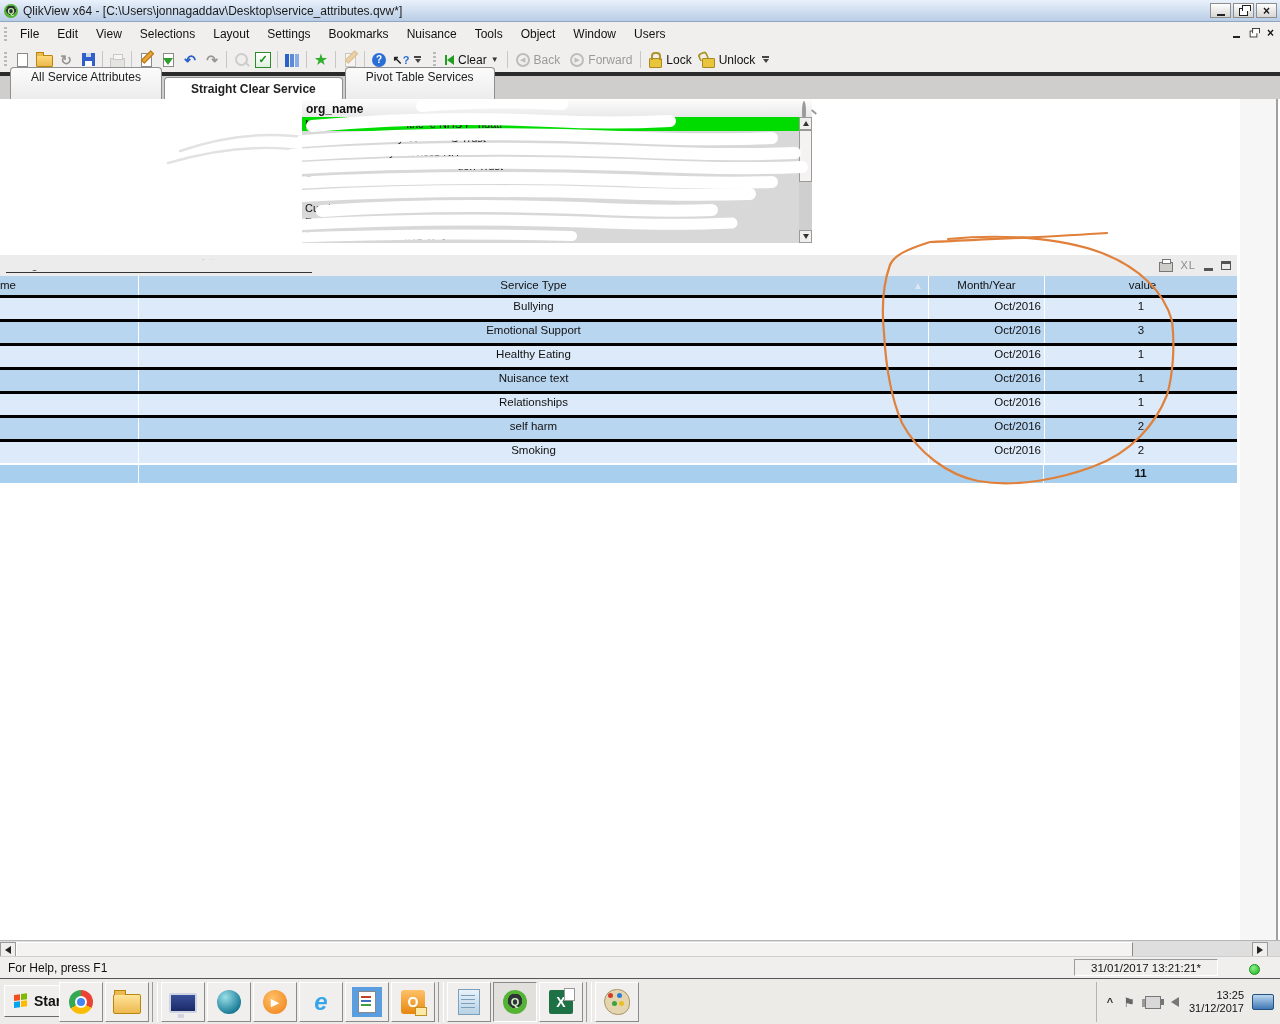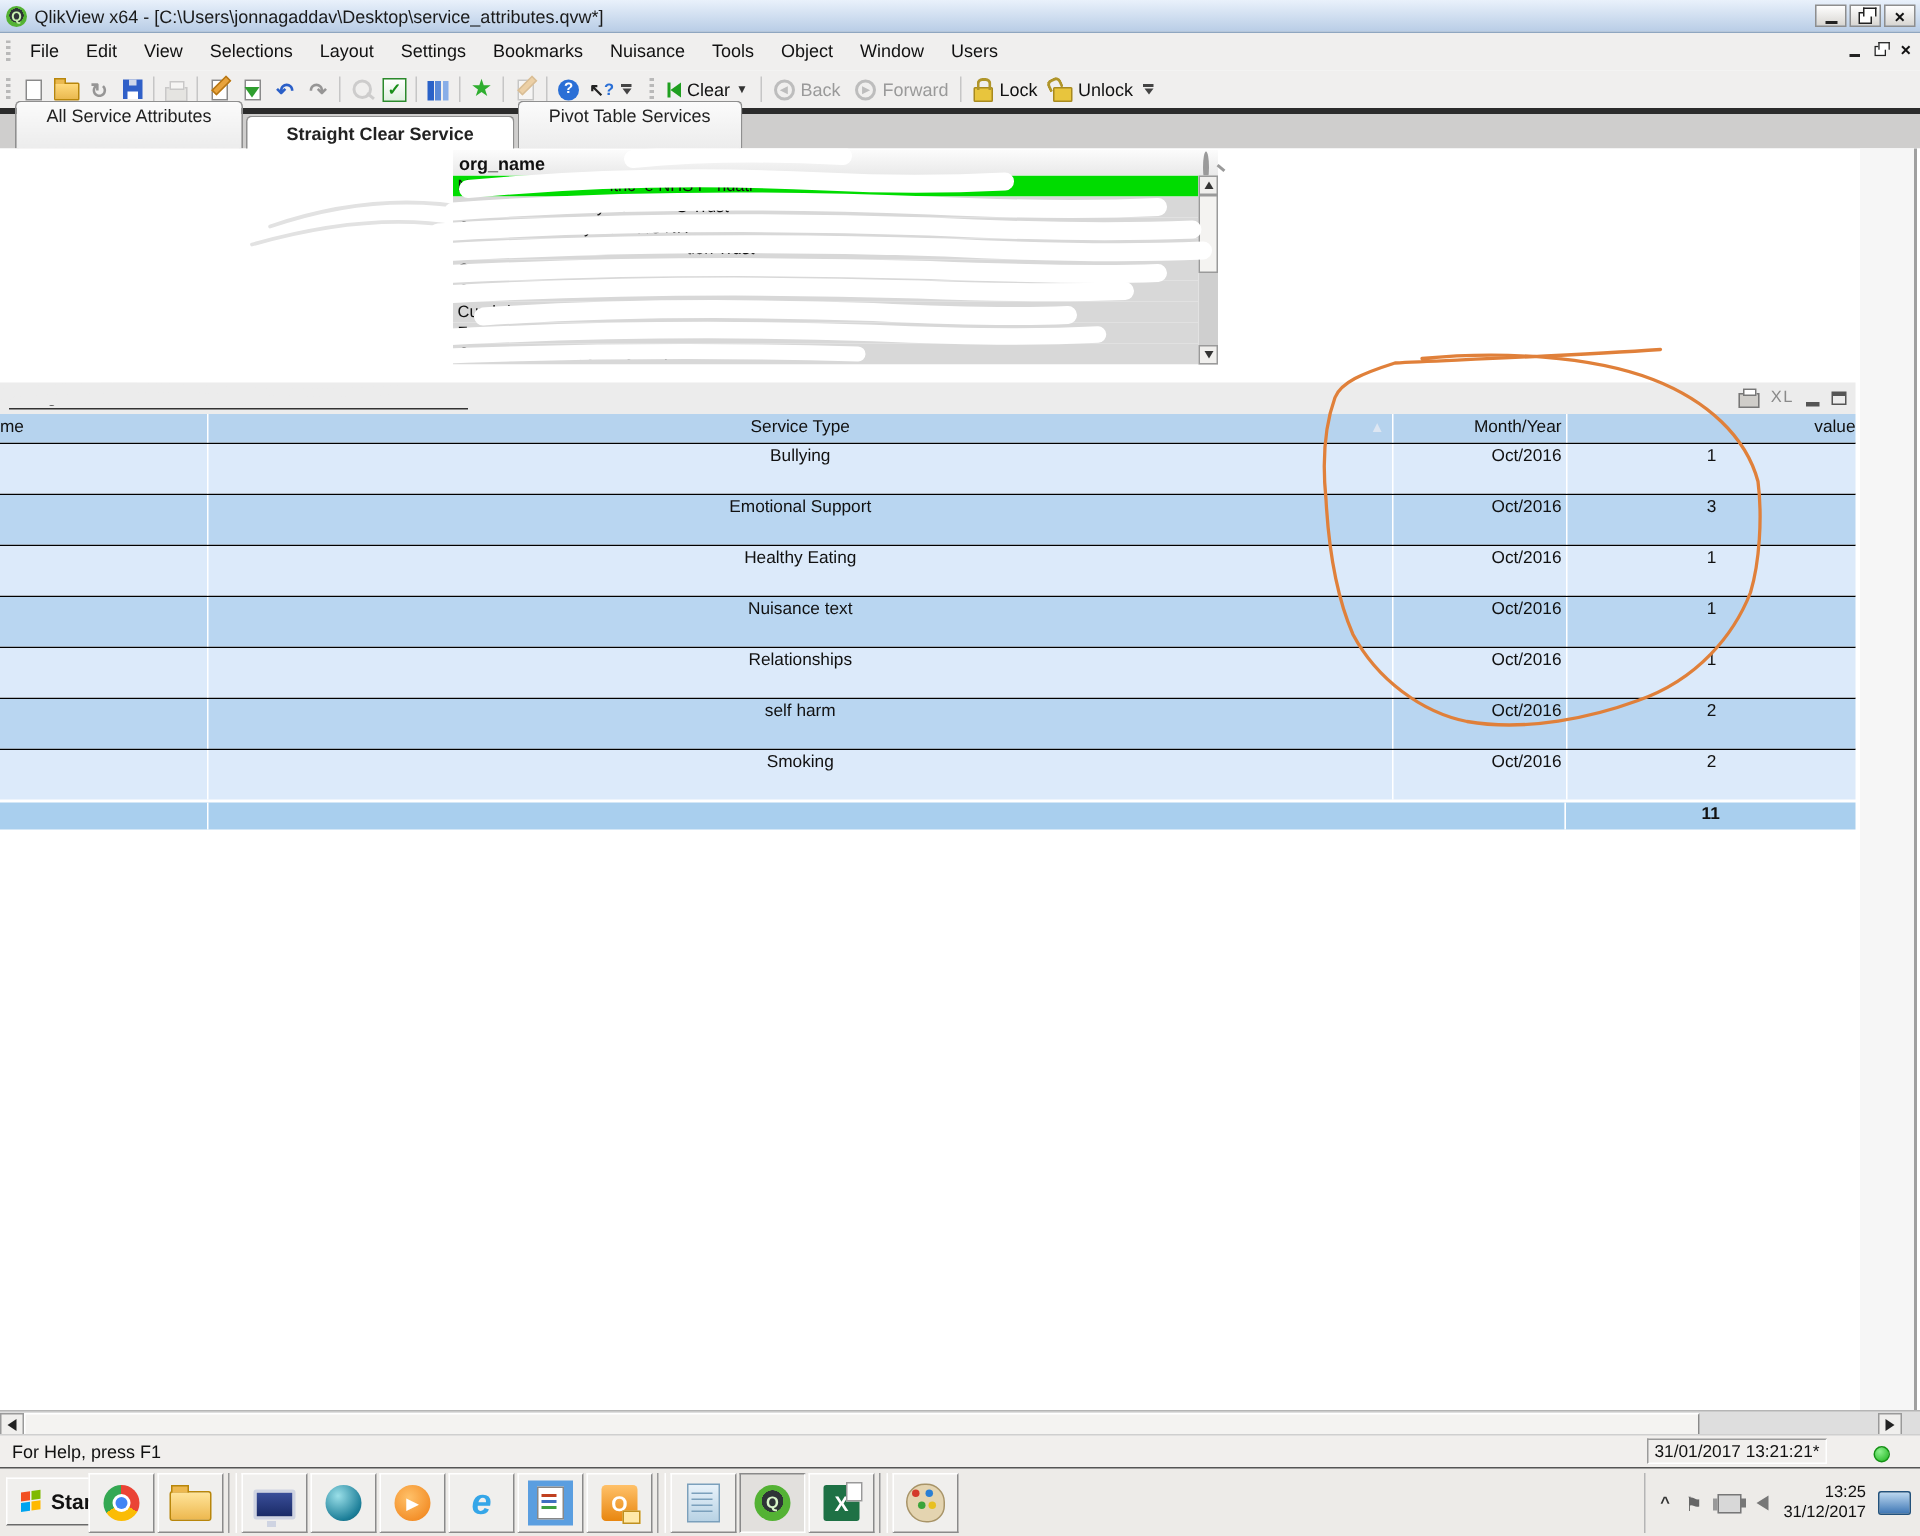--- a/index.html
+++ b/index.html
@@ -117,42 +117,42 @@
   .cap-max{width:10px;height:9px;border:1px solid #555;border-top:3px solid #555;box-sizing:border-box}
   .cap-print{width:12px;height:8px;background:#cfcdc9;border:1px solid #777;position:relative;margin-top:4px}
   .cap-print:before{content:"";position:absolute;left:2px;top:-4px;width:7px;height:3px;background:#fff;border:1px solid #777}
   .st-row{display:flex;width:1237px;box-sizing:border-box}
   .st-cell{box-sizing:border-box;font-size:11.5px;overflow:hidden;white-space:nowrap}
   .c0{width:138px}.c1{width:790px;border-left:1px solid #fff;text-align:center}
   .c2{width:116px;border-left:1px solid #fff;text-align:right;padding-right:3px}
   .c3{width:193px;border-left:1px solid #fff;text-align:center}
   .st-header .st-cell{font-weight:normal;background:#b6d3ee;height:19px;line-height:19px}
   .st-header .c1{position:relative}
-  .st-header .c2,.st-header .c3{text-align:right;padding-left:3px}
+  .st-header .c2,.st-header .c3{text-align:center;padding-left:3px}
   .sorticon{position:absolute;right:5px;top:0;color:#dde6f2;font-size:10px}
-  .st-body .st-row{height:34px;line-height:17px;border-top:1px solid #000000}
+  .st-body .st-row{height:24px;line-height:17px;border-top:3px solid #000000}
   .rowA .st-cell{background:#dceafa}
   .rowB .st-cell{background:#b9d6f1}
   .st-total{margin-top:2px;height:18px;line-height:17px;font-weight:bold}
   .st-total .st-cell{background:#a9cfee;height:18px}
   .ct0{width:138px}.ct1{width:905px;border-left:1px solid #fff}.ct2{width:194px;border-left:1px solid #fff;text-align:center}
 
   
   #hscroll{left:0;top:940px;width:1280px;height:16px;background:#dedede;border-top:1px solid #b5b5b5;box-sizing:border-box}
   .hs-btn{position:absolute;top:1px;width:16px;height:15px;background:#f0efed;border:1px solid #9a9a9a;
     box-sizing:border-box;display:flex;align-items:center;justify-content:center}
   .hs-thumb{position:absolute;left:16px;top:1px;width:1117px;height:15px;background:#f4f3f1;
     border:1px solid;border-color:#fff #8a8a8a #8a8a8a #fff;box-sizing:border-box}
   .tri-l2{width:0;height:0;border-top:4px solid transparent;border-bottom:4px solid transparent;border-right:6px solid #222}
   .tri-r2{width:0;height:0;border-top:4px solid transparent;border-bottom:4px solid transparent;border-left:6px solid #222}
 
   
   #statusbar{left:0;top:956px;width:1280px;height:22px;background:#f1efed;border-top:1px solid #cfcfcf;box-sizing:border-box}
   .sb-help{position:absolute;left:8px;top:4px;font-size:12px}
-  .sb-date{position:absolute;right:62px;top:2px;width:120px;height:17px;line-height:17px;text-align:center;font-size:11.5px;
+  .sb-date{position:absolute;right:62px;top:2px;width:144px;height:17px;line-height:17px;text-align:center;font-size:11.5px;
     border:1px solid;border-color:#9b9b9b #fff #fff #9b9b9b;box-sizing:border-box}
   .sb-led{position:absolute;right:20px;top:7px;width:9px;height:9px;border-radius:50%;
     background:radial-gradient(circle at 35% 30%,#8df08d,#1db51d);border:1px solid #149114}
 
   
   #taskbar{left:0;top:978px;width:1280px;height:46px;background:#edebe8;border-top:1px solid #555;box-sizing:border-box}
   .startbtn{position:absolute;left:4px;top:6px;height:32px;padding:0 9px;display:flex;align-items:center;gap:5px;
     background:#f0efed;border:1px solid;border-color:#fff #6a6a6a #6a6a6a #fff;font-weight:bold;font-size:14px;box-sizing:border-box}
   .winflag{width:15px;height:15px;display:grid;grid-template-columns:6px 6px;grid-template-rows:6px 6px;gap:1px;transform:skewY(-8deg)}
   .wf1{background:#f25022}.wf2{background:#7fba00}.wf3{background:#00a4ef}.wf4{background:#ffb900}

